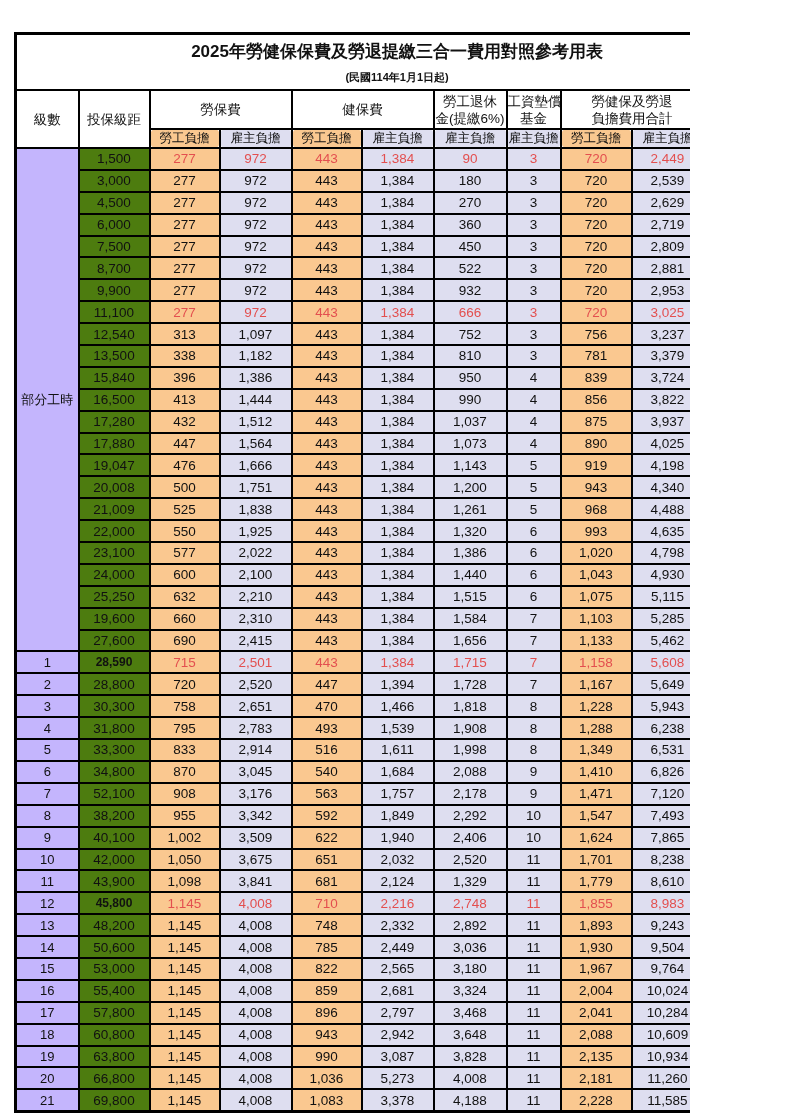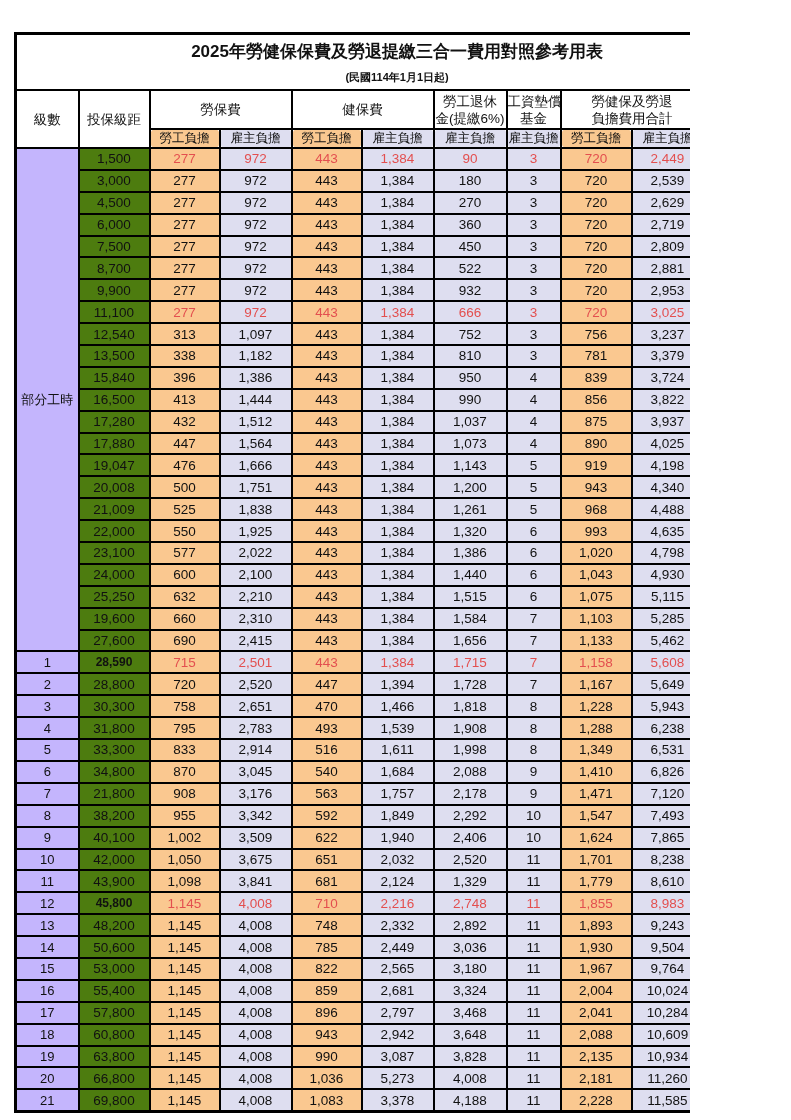--- a/index.html
+++ b/index.html
@@ -430,21 +430,21 @@
           <td class="val orange">540</td>
           <td class="val lav">1,684</td>
           <td class="val lav">2,088</td>
           <td class="val lav">9</td>
           <td class="val orange">1,410</td>
           <td class="val lav">6,826</td>
           <td class="note"></td>
         </tr>
         <tr>
           <td class="level">7</td>
-          <td class="bracket">21,800</td>
+          <td class="bracket">52,100</td>
           <td class="val orange">908</td>
           <td class="val lav">3,176</td>
           <td class="val orange">563</td>
           <td class="val lav">1,757</td>
           <td class="val lav">2,178</td>
           <td class="val lav">9</td>
           <td class="val orange">1,471</td>
           <td class="val lav">7,120</td>
           <td class="note"></td>
         </tr>

